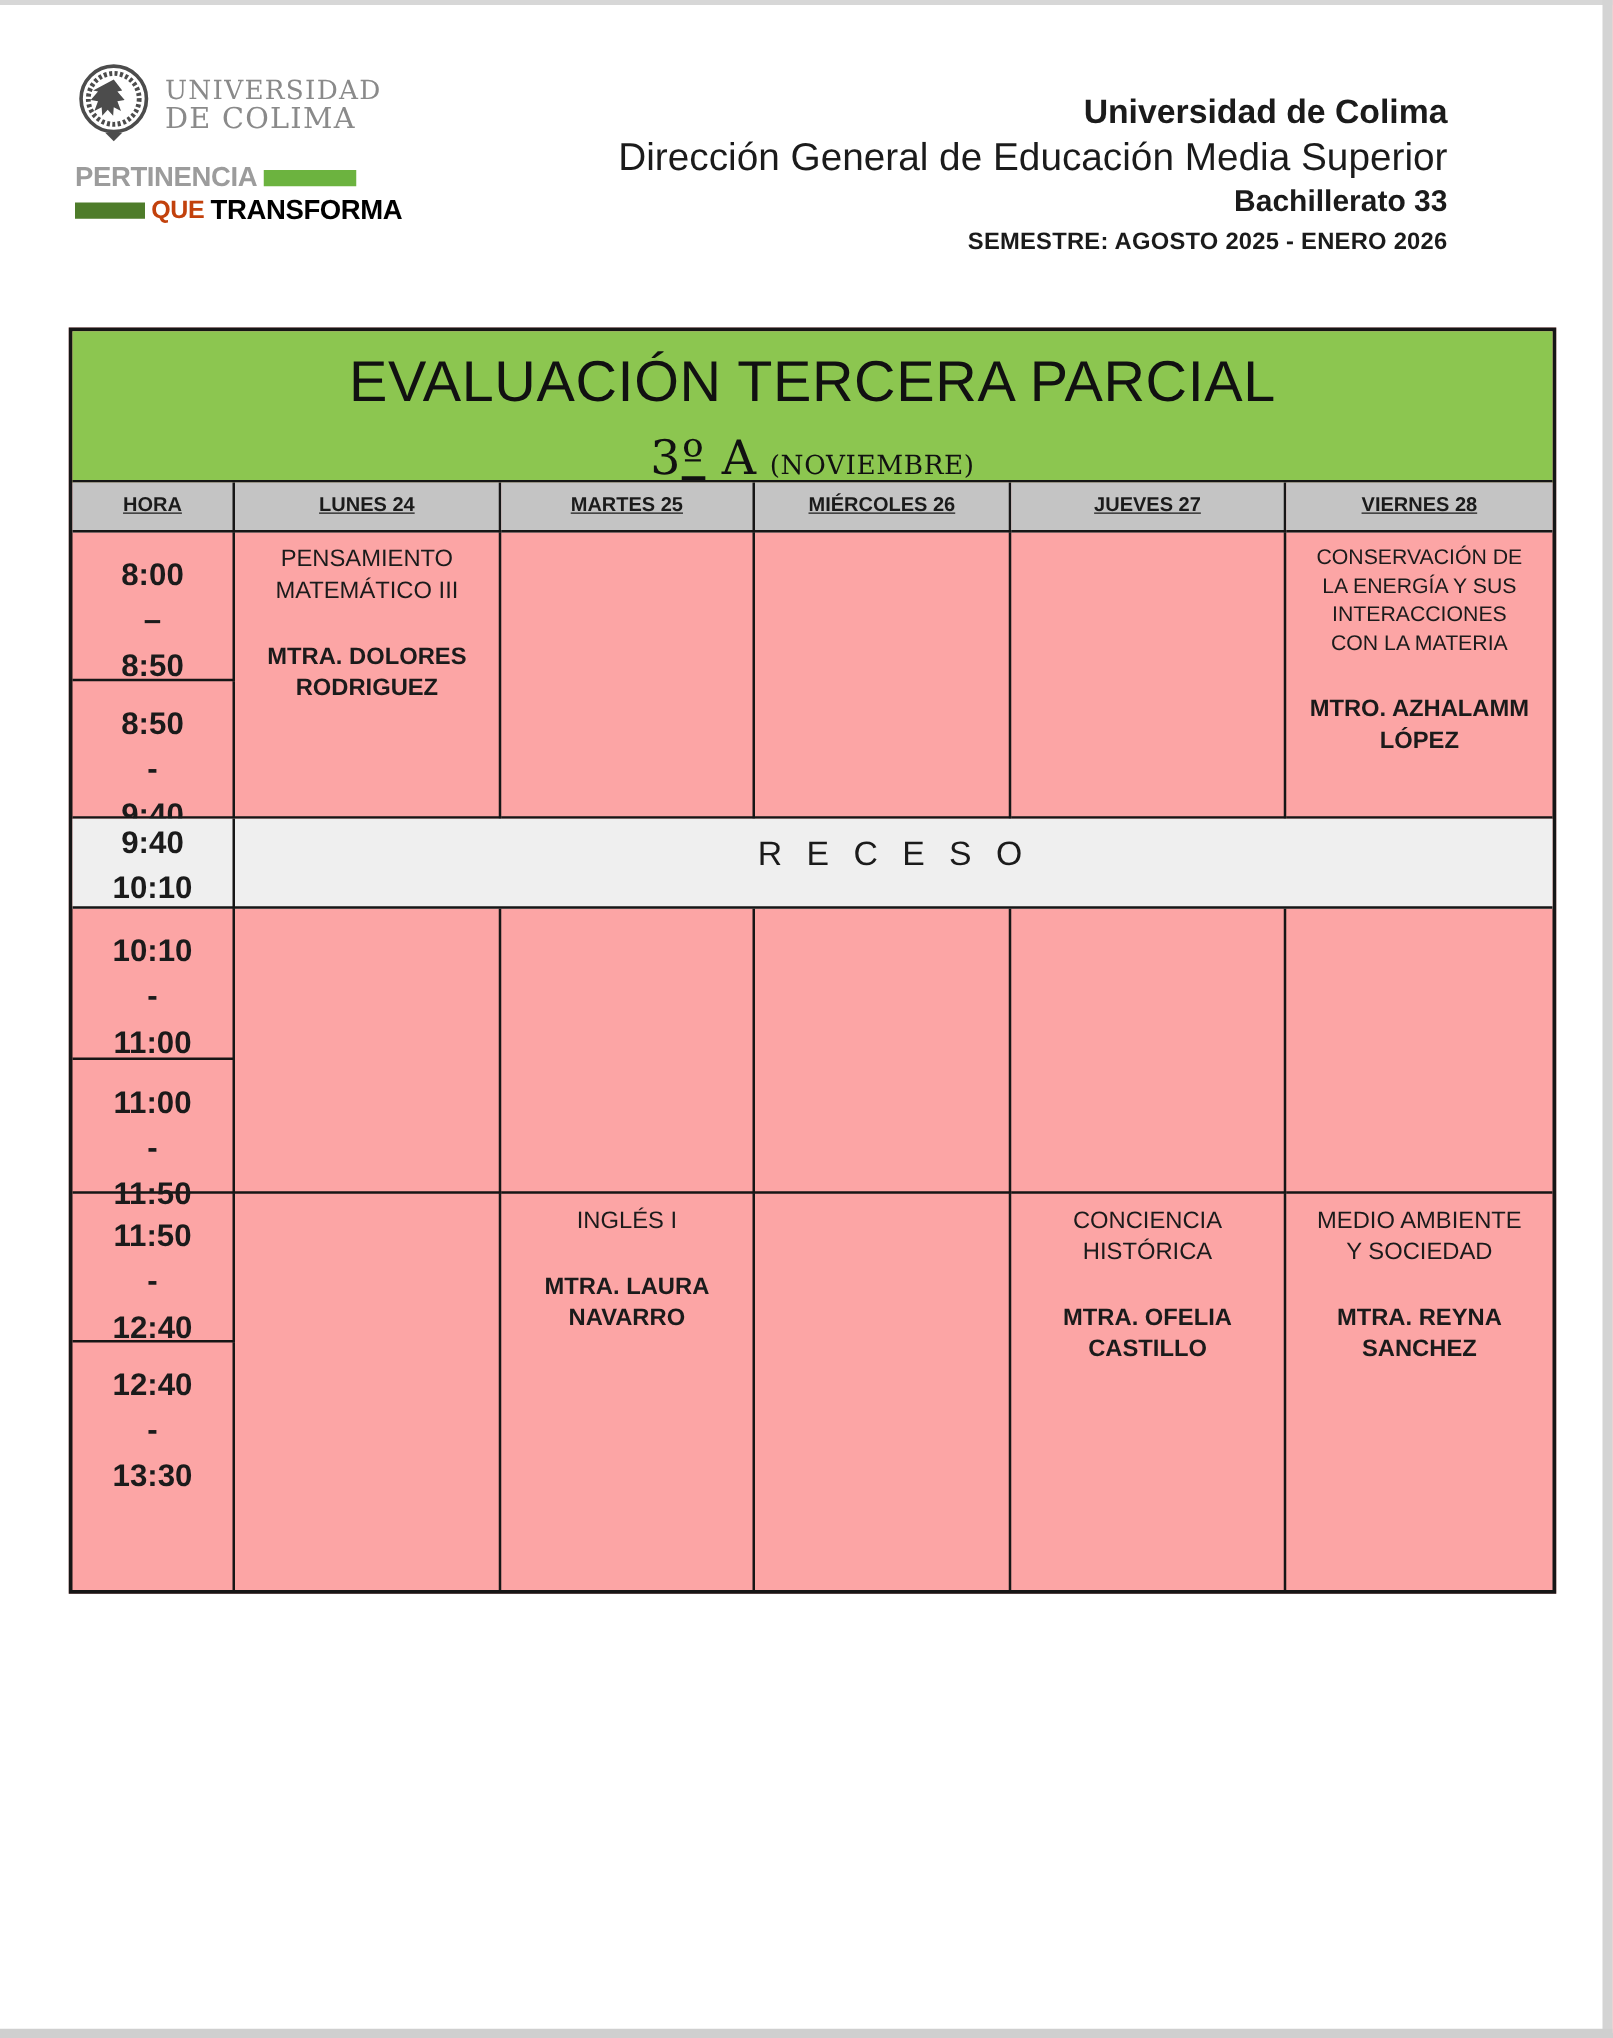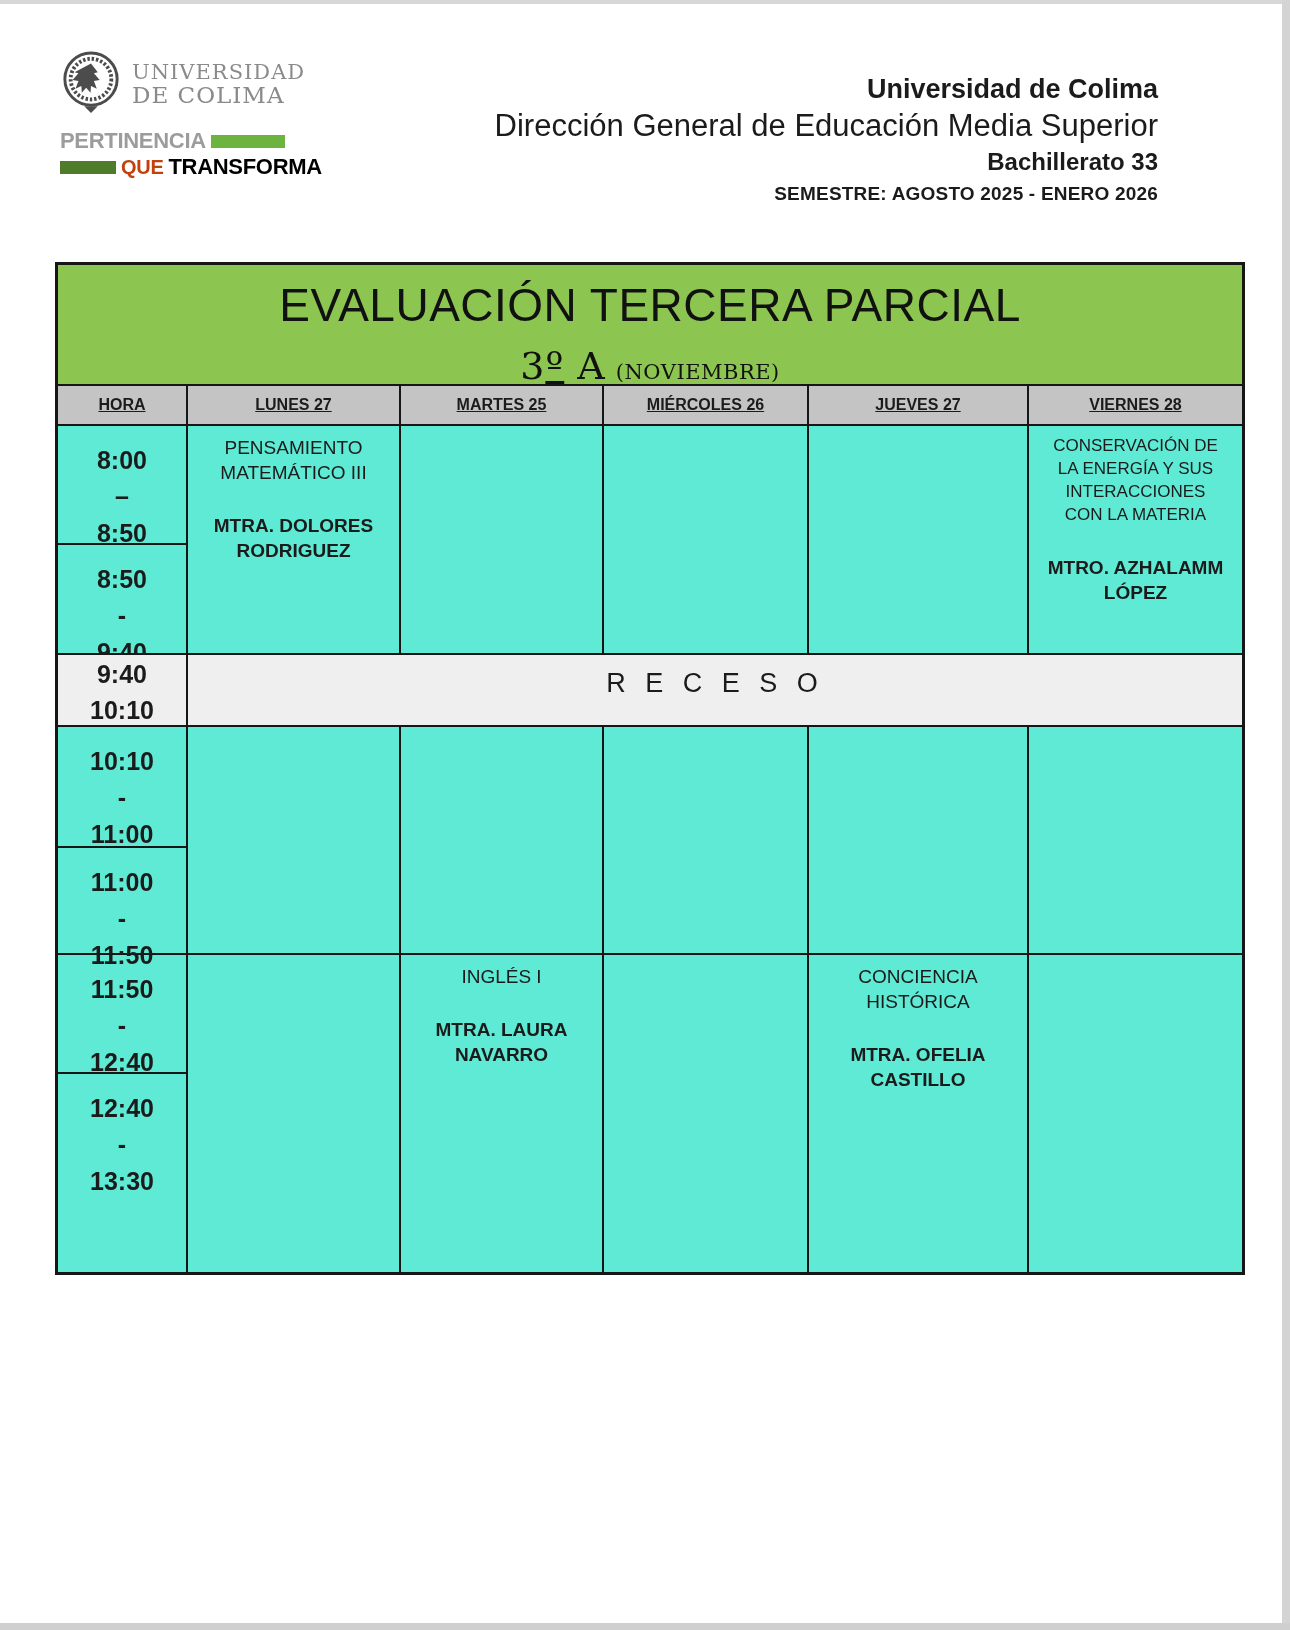--- a/index.html
+++ b/index.html
@@ -31,21 +31,21 @@
   .head-right .dept   { font-size:31px; margin-top:2px;text-align:right; }
   .head-right .campus { font-size:24px; font-weight:bold; margin-top:4px; }
   .head-right .sem    { font-size:19px; font-weight:bold; margin-top:6px; letter-spacing:0.2px; }
 
   
   .tbl {
     position:absolute; left:55px; top:262px;
     display:grid;
     grid-template-columns:130px 213px 203px 205px 220px 213px;
     grid-template-rows:121px 40px 119px 110px 72px 121px 107px 119px 198px;
-    border:3px solid #161616; background:#5eead4;
+    border:3px solid #161616; background:#fca5a5;
   }
   .cell { border-right:2px solid #161616; border-bottom:2px solid #161616; }
   .no-br { border-right:none; }
   .no-bb { border-bottom:none; }
 
   .c-title { grid-area:1/1/2/7; background:#8cc650; display:flex; flex-direction:column; align-items:center; padding-top:13px; }
   .tbl-title { font-size:46px; letter-spacing:0.5px; color:#111; }
   .group-line { margin-top:12px; font-family:"DejaVu Serif", serif; font-weight:normal; color:#111;
                 display:flex; align-items:baseline; }
   .group-main { font-size:38px; letter-spacing:1px; }
@@ -119,21 +119,21 @@
 
   <div class="cell no-br c-title">
     <div class="tbl-title">EVALUACIÓN TERCERA PARCIAL</div>
     <div class="group-line">
       <span class="group-main"><span>3</span><span class="group-ord">º</span><span> A</span></span>
       <span class="group-month">(NOVIEMBRE)</span>
     </div>
   </div>
 
   <div class="cell hdr h1">HORA</div>
-  <div class="cell hdr h2">LUNES 27</div>
+  <div class="cell hdr h2">LUNES 24</div>
   <div class="cell hdr h3">MARTES 25</div>
   <div class="cell hdr h4">MIÉRCOLES 26</div>
   <div class="cell hdr h5">JUEVES 27</div>
   <div class="cell hdr h6 no-br">VIERNES 28</div>
 
   <div class="cell time t1">
     <div>8:00</div>
       <div>–</div>
       <div>8:50</div>
   </div>
@@ -190,14 +190,18 @@
   <div class="cell slot b3-l no-bb"></div>
   <div class="cell slot b3-ma no-bb">
     <div class="subject">INGLÉS I</div>
     <div class="teacher">MTRA. LAURA NAVARRO</div>
   </div>
   <div class="cell slot b3-mi no-bb"></div>
   <div class="cell slot b3-j no-bb">
     <div class="subject">CONCIENCIA HISTÓRICA</div>
     <div class="teacher">MTRA. OFELIA CASTILLO</div>
   </div>
+  <div class="cell slot b3-v no-br no-bb">
+    <div class="subject">MEDIO AMBIENTE Y SOCIEDAD</div>
+    <div class="teacher">MTRA. REYNA SANCHEZ</div>
+  </div>
 
 </div>
 
 </body></html>

